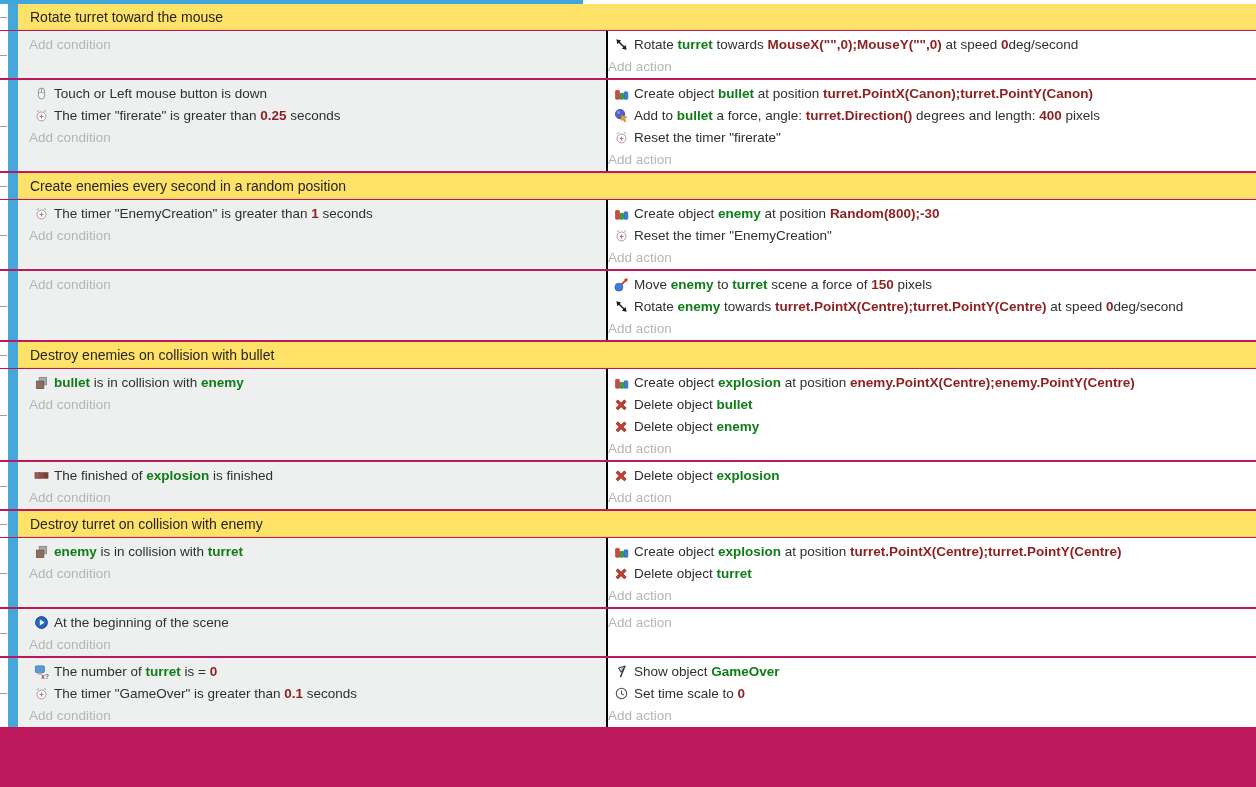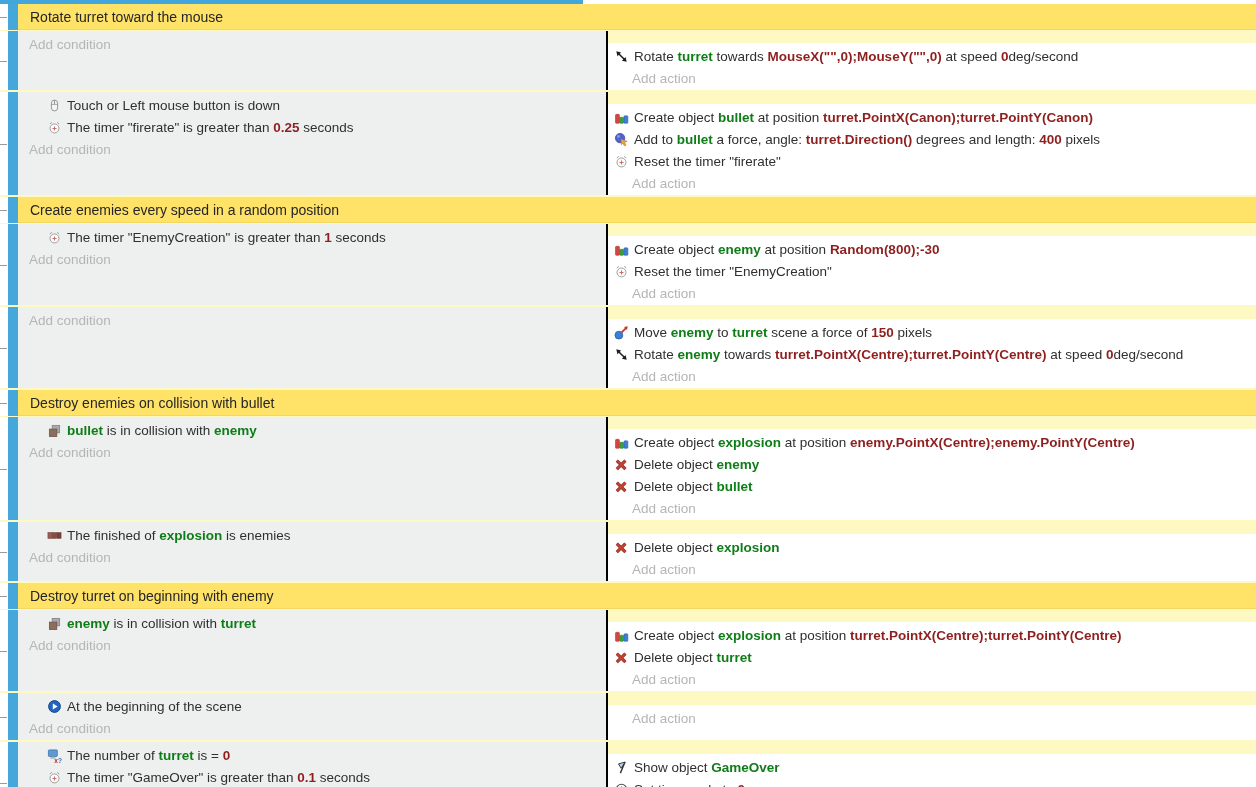--- a/index.html
+++ b/index.html
@@ -1,44 +1,44 @@
 <!DOCTYPE html>
 <html><head>
 <meta charset="utf-8">
 <style>
   html,body{margin:0;padding:0;}
   body{width:1256px;height:787px;overflow:hidden;background:#ffffff;
        font-family:"Liberation Sans", sans-serif;}
-  .sheet{width:1256px;height:787px;overflow:hidden;background:#fef9c3;}
+  .sheet{width:1256px;height:787px;overflow:hidden;background:#be185d;}
 
   .top-strip{height:4px;width:1256px;background:#ffffff;}
   .top-strip-blue{height:4px;width:583px;background:#42a6da;}
 
   .row{display:flex;align-items:stretch;}
   .gutter{width:8px;flex:0 0 8px;background:#ffffff;position:relative;}
   .tick{position:absolute;left:0;top:50%;width:7px;height:1px;background:#9b9b9b;}
   .bar{width:10px;flex:0 0 10px;background:#45a7da;}
 
   .row.header{height:26px;margin-bottom:1px;}
   .hdr{flex:1;background:#ffe268;border-bottom:1px solid #f2d65e;display:flex;
        align-items:center;padding-left:12px;font-size:14px;color:#252525;}
 
   .row.event{margin-bottom:2px;}
   .cols{flex:1;display:flex;align-items:stretch;}
   .conds{width:590px;flex:0 0 590px;background:#eef0f0;border-right:2px solid #000000;
          padding:2px 0 1px 0;box-sizing:border-box;}
-  .acts{flex:1;background:#ffffff;padding:2px 0 1px 0;margin-top:12px;}
+  .acts{flex:1;background:#ffffff;padding:2px 0 1px 0;}
 
   .line{height:22px;display:flex;align-items:center;font-size:13.5px;
         white-space:nowrap;color:#2f2f2f;overflow:hidden;}
-  .line.cond{padding-left:29px;}
+  .line.cond{padding-left:16px;}
   .line.act{padding-left:6px;}
   .line.ph{color:#b5b5b5;}
   .line.ph.cond{padding-left:11px;}
-  .line.ph.act{padding-left:24px;}
+  .line.ph.act{padding-left:0;}
 
   .ic{flex:0 0 auto;margin-right:5px;display:flex;align-items:center;}
   .ic svg{width:15px;height:15px;display:block;}
 
   .s-n{color:#2f2f2f;}
   .s-o{color:#0f7d17;font-weight:700;}
   .s-e{color:#8e1f1f;font-weight:700;}
 </style>
 </head>
 <body>
@@ -146,21 +146,21 @@
             <div class="line ph act">Add action</div>
           </div>
         </div>
       </div>
       <div class="row header">
         <div class="gutter">
           <div class="tick"></div>
         </div>
         <div class="bar"></div>
         <div class="hdr">
-          <span>Create enemies every speed in a random position</span>
+          <span>Create enemies every second in a random position</span>
         </div>
       </div>
       <div class="row event">
         <div class="gutter">
           <div class="tick"></div>
         </div>
         <div class="bar"></div>
         <div class="cols">
           <div class="conds">
             <div class="line cond">
@@ -274,51 +274,51 @@
               </span>
               <span class="txt"><span class="s-n">Create object </span><span class="s-o">explosion</span><span class="s-n"> at position </span><span class="s-e">enemy.PointX(Centre);enemy.PointY(Centre)</span></span>
             </div>
             <div class="line act">
               <span class="ic">
                 <svg viewBox="0 0 16 16">
                   <path d="M3 3.8 L12.2 13 M12.2 3.8 L3 13" stroke="#8f2b20" stroke-width="3.4" fill="none"></path>
                   <path d="M3 3.8 L12.2 13 M12.2 3.8 L3 13" stroke="#c74434" stroke-width="1.8" fill="none"></path>
                 </svg>
               </span>
-              <span class="txt"><span class="s-n">Delete object </span><span class="s-o">enemy</span></span>
+              <span class="txt"><span class="s-n">Delete object </span><span class="s-o">bullet</span></span>
             </div>
             <div class="line act">
               <span class="ic">
                 <svg viewBox="0 0 16 16">
                   <path d="M3 3.8 L12.2 13 M12.2 3.8 L3 13" stroke="#8f2b20" stroke-width="3.4" fill="none"></path>
                   <path d="M3 3.8 L12.2 13 M12.2 3.8 L3 13" stroke="#c74434" stroke-width="1.8" fill="none"></path>
                 </svg>
               </span>
-              <span class="txt"><span class="s-n">Delete object </span><span class="s-o">bullet</span></span>
+              <span class="txt"><span class="s-n">Delete object </span><span class="s-o">enemy</span></span>
             </div>
             <div class="line ph act">Add action</div>
           </div>
         </div>
       </div>
       <div class="row event">
         <div class="gutter">
           <div class="tick"></div>
         </div>
         <div class="bar"></div>
         <div class="cols">
           <div class="conds">
             <div class="line cond">
               <span class="ic">
                 <svg viewBox="0 0 16 16">
                   <rect x="1" y="5" width="4.4" height="6" fill="#9c5a50" stroke="#6f3c34" stroke-width="0.6"></rect>
                   <rect x="5.8" y="5" width="4.4" height="6" fill="#8a4a42" stroke="#6f3c34" stroke-width="0.6"></rect>
                   <rect x="10.6" y="5" width="4.4" height="6" fill="#7a3e38" stroke="#6f3c34" stroke-width="0.6"></rect>
                 </svg>
               </span>
-              <span class="txt"><span class="s-n">The finished of </span><span class="s-o">explosion</span><span class="s-n"> is enemies</span></span>
+              <span class="txt"><span class="s-n">The finished of </span><span class="s-o">explosion</span><span class="s-n"> is finished</span></span>
             </div>
             <div class="line ph cond">Add condition</div>
           </div>
           <div class="acts">
             <div class="line act">
               <span class="ic">
                 <svg viewBox="0 0 16 16">
                   <path d="M3 3.8 L12.2 13 M12.2 3.8 L3 13" stroke="#8f2b20" stroke-width="3.4" fill="none"></path>
                   <path d="M3 3.8 L12.2 13 M12.2 3.8 L3 13" stroke="#c74434" stroke-width="1.8" fill="none"></path>
                 </svg>
@@ -328,21 +328,21 @@
             <div class="line ph act">Add action</div>
           </div>
         </div>
       </div>
       <div class="row header">
         <div class="gutter">
           <div class="tick"></div>
         </div>
         <div class="bar"></div>
         <div class="hdr">
-          <span>Destroy turret on beginning with enemy</span>
+          <span>Destroy turret on collision with enemy</span>
         </div>
       </div>
       <div class="row event">
         <div class="gutter">
           <div class="tick"></div>
         </div>
         <div class="bar"></div>
         <div class="cols">
           <div class="conds">
             <div class="line cond">

